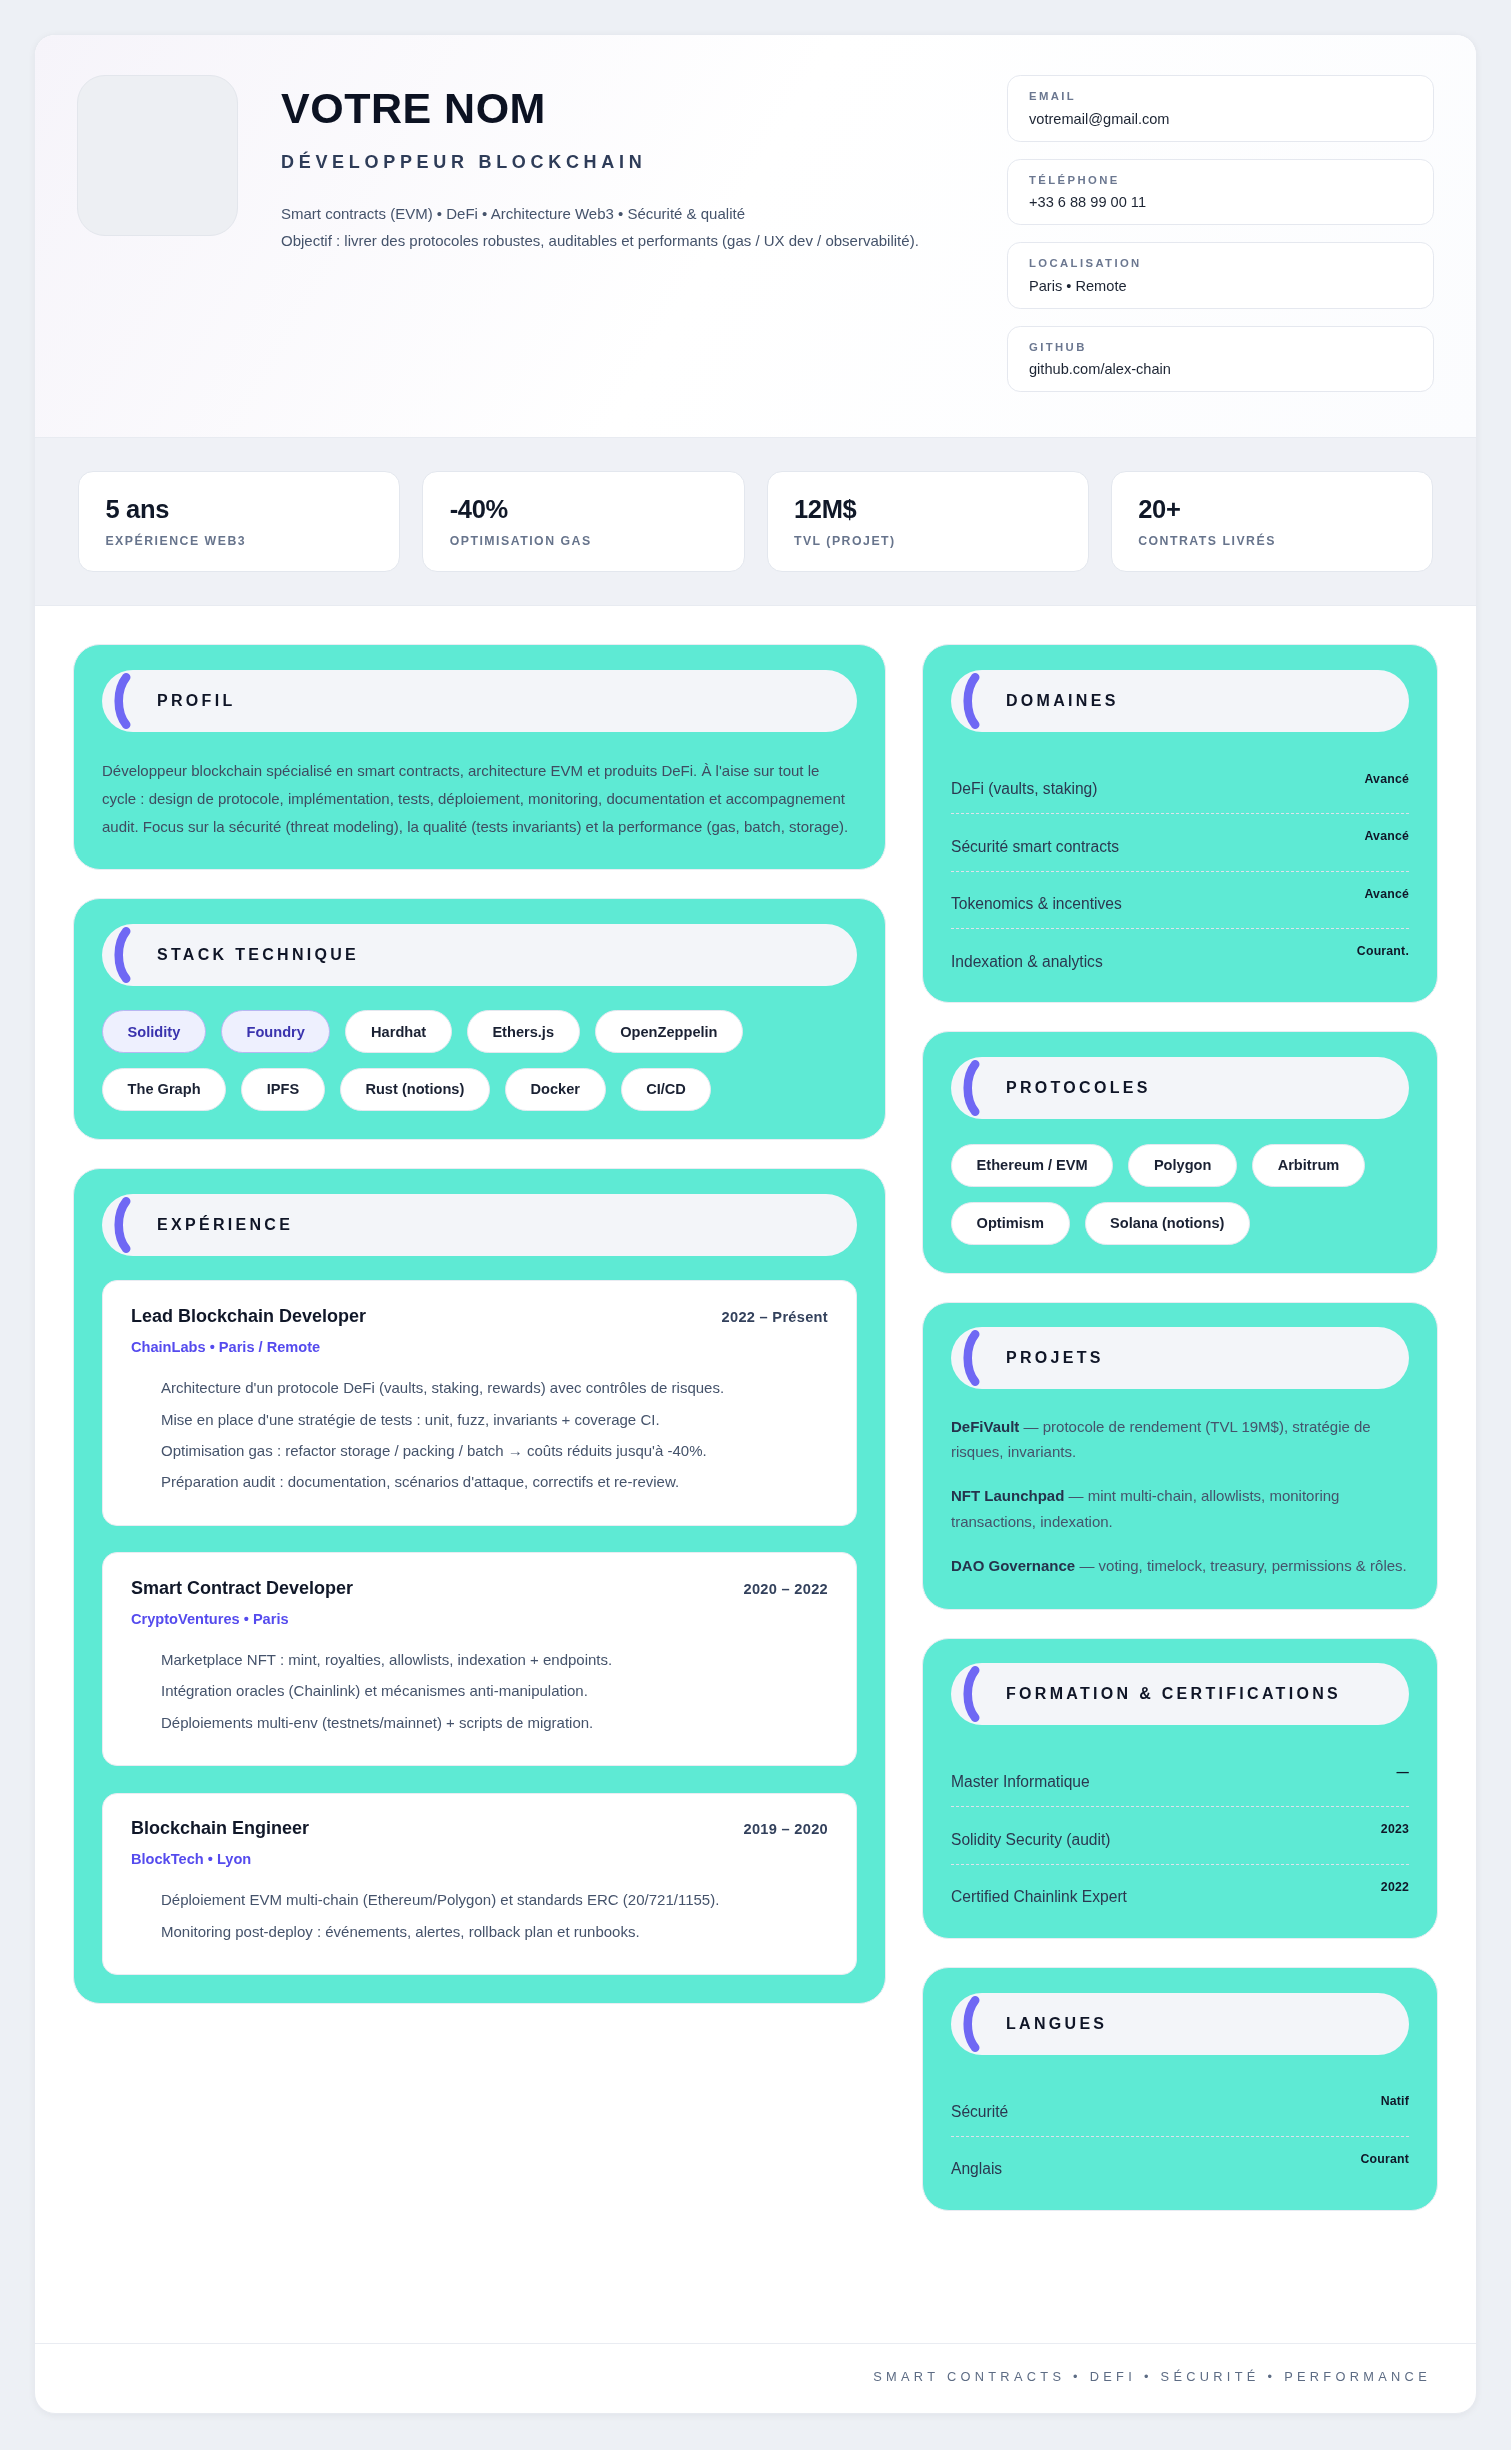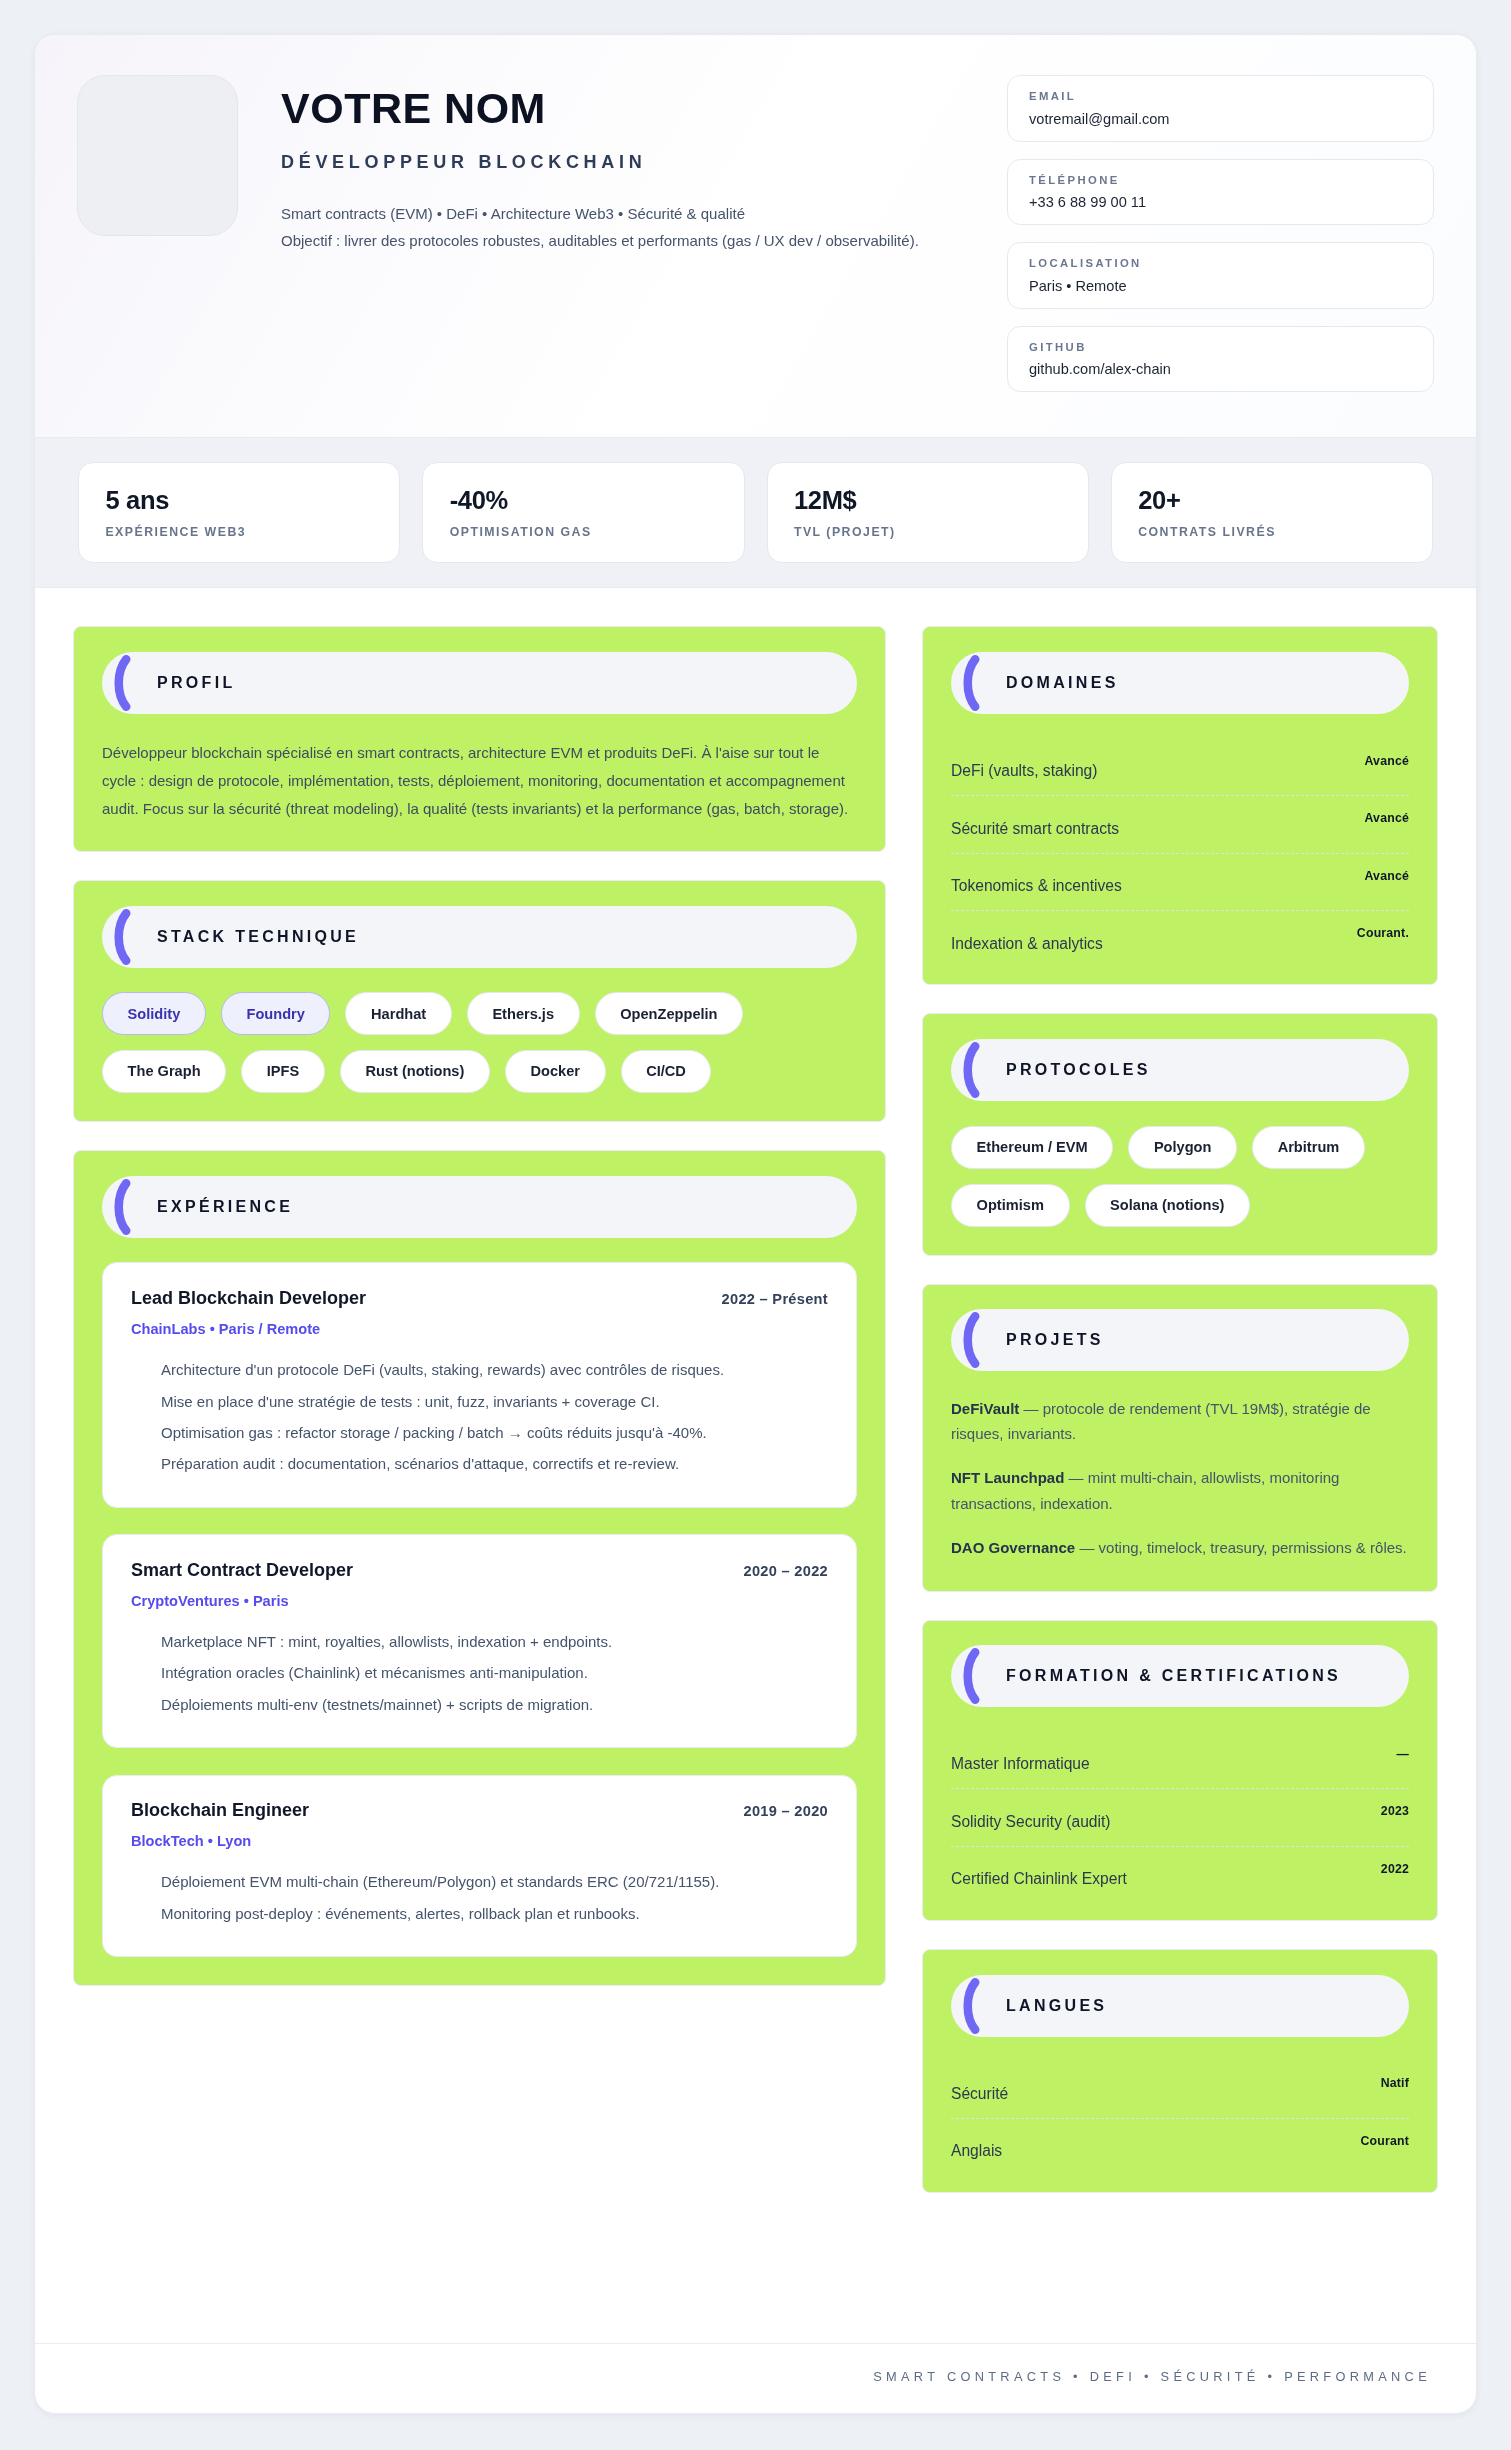--- a/index.html
+++ b/index.html
@@ -61,21 +61,21 @@
   .clabel {
     font-size: 11.3px; font-weight: 800; letter-spacing: 2.4px;
     color: #6b7790; margin-bottom: 8.5px;
   }
   .cvalue { font-size: 14.6px; color: #1c2433; }
 
   
   .stats {
     background: #eff1f6;
     border-bottom: 0.9px solid #e8ebf1;
-    padding: 24px 43px;
+    padding: 33px 43px;
     display: grid; grid-template-columns: repeat(4, 1fr); gap: 22px;
   }
   .stat-card {
     background: #ffffff;
     border: 0.9px solid #e3e7ee;
     border-radius: 15px;
     padding: 23px 26.4px;
   }
   .stat-value {
     font-size: 25.5px; font-weight: 800; letter-spacing: -0.3px; color: #101828;
@@ -85,23 +85,23 @@
     letter-spacing: 1.5px; color: #67748c;
   }
 
   
   .content {
     padding: 38px 38px 43px 38px;
     display: grid; grid-template-columns: 1fr 516px; gap: 36px;
     align-items: start;
   }
   .card {
-    background: #bef264;
+    background: #5eead4;
     border: 0.9px solid #e9ecf2;
-    border-radius: 8px;
+    border-radius: 27px;
     padding: 24.6px 28px 28px 28px;
   }
   .card + .card { margin-top: 28px; }
 
   .sec-head {
     position: relative;
     background: #f3f5f9;
     border-radius: 944px;
     padding: 22px 28px 22px 55px;
     margin-bottom: 24.6px;

